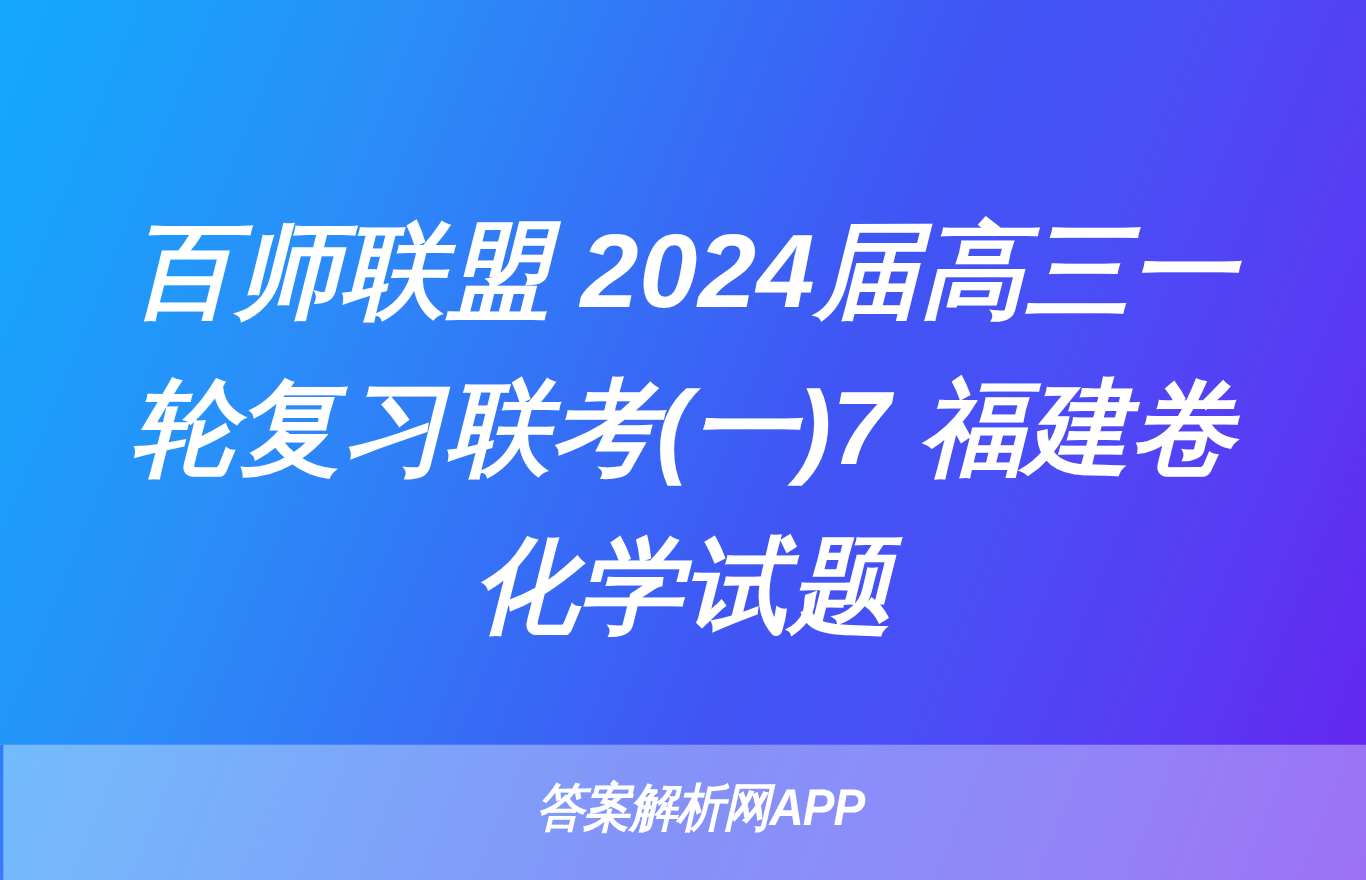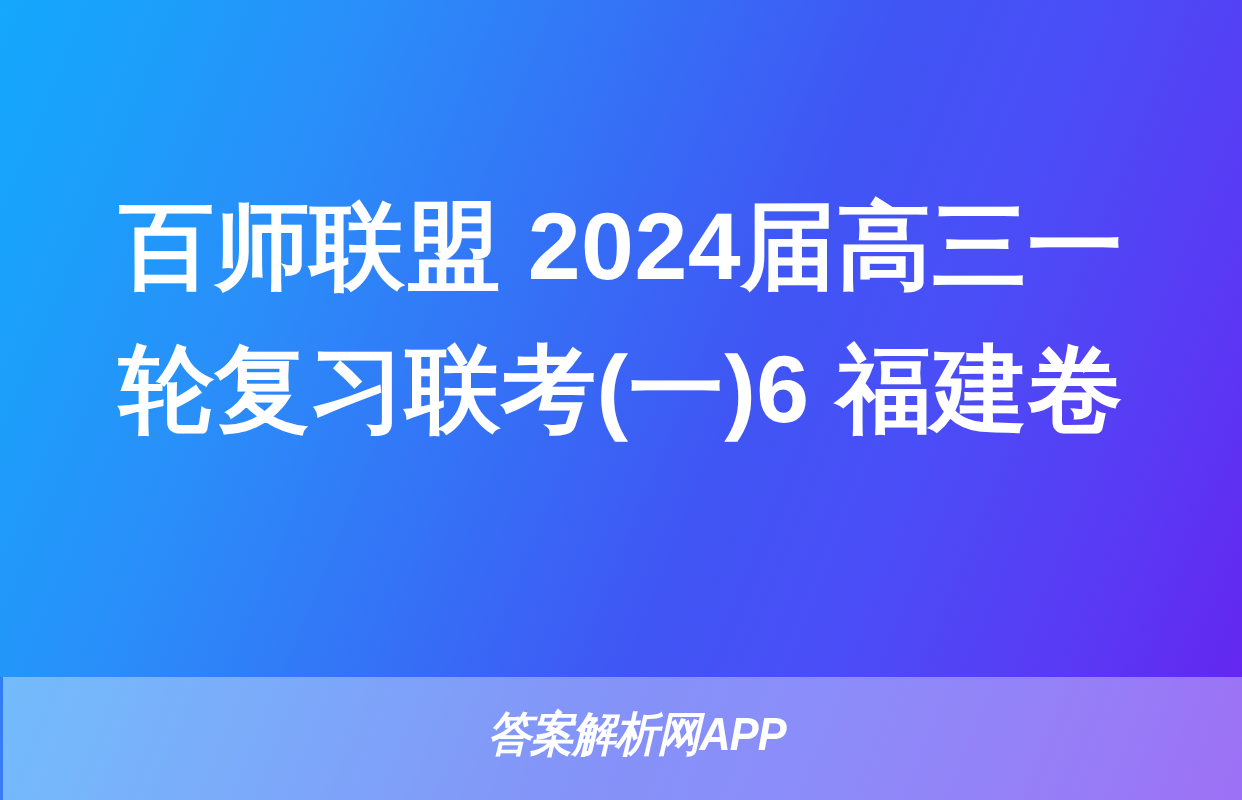--- a/index.html
+++ b/index.html
@@ -56,20 +56,21 @@
     padding: 0 54px;
     box-sizing: border-box;
   }
 
   .title-line {
     display: block;
     color: #ffffff;
     font-size: 95px;
     line-height: 143px;
     font-weight: 700;
+    font-style: italic;
     letter-spacing: 0.5px;
     white-space: nowrap;
     text-rendering: geometricPrecision;
   }
 
   #watermark {
     position: absolute;
     left: 0;
     right: 0;
     top: 706px;
@@ -93,20 +94,21 @@
 </head>
 <body>
 
 <div id="poster">
 
   <div id="bottom-band"></div>
   <div id="band-left-edge"></div>
 
   <div id="title-block">
     <span class="title-line">百师联盟 2024届高三一</span>
-    <span class="title-line">轮复习联考(一)6 福建卷</span>
+    <span class="title-line">轮复习联考(一)7 福建卷</span>
+    <span class="title-line">化学试题</span>
   </div>
 
   <div id="watermark">
     <span id="watermark-text">答案解析网APP</span>
   </div>
 
 </div>
 
 </body></html>

